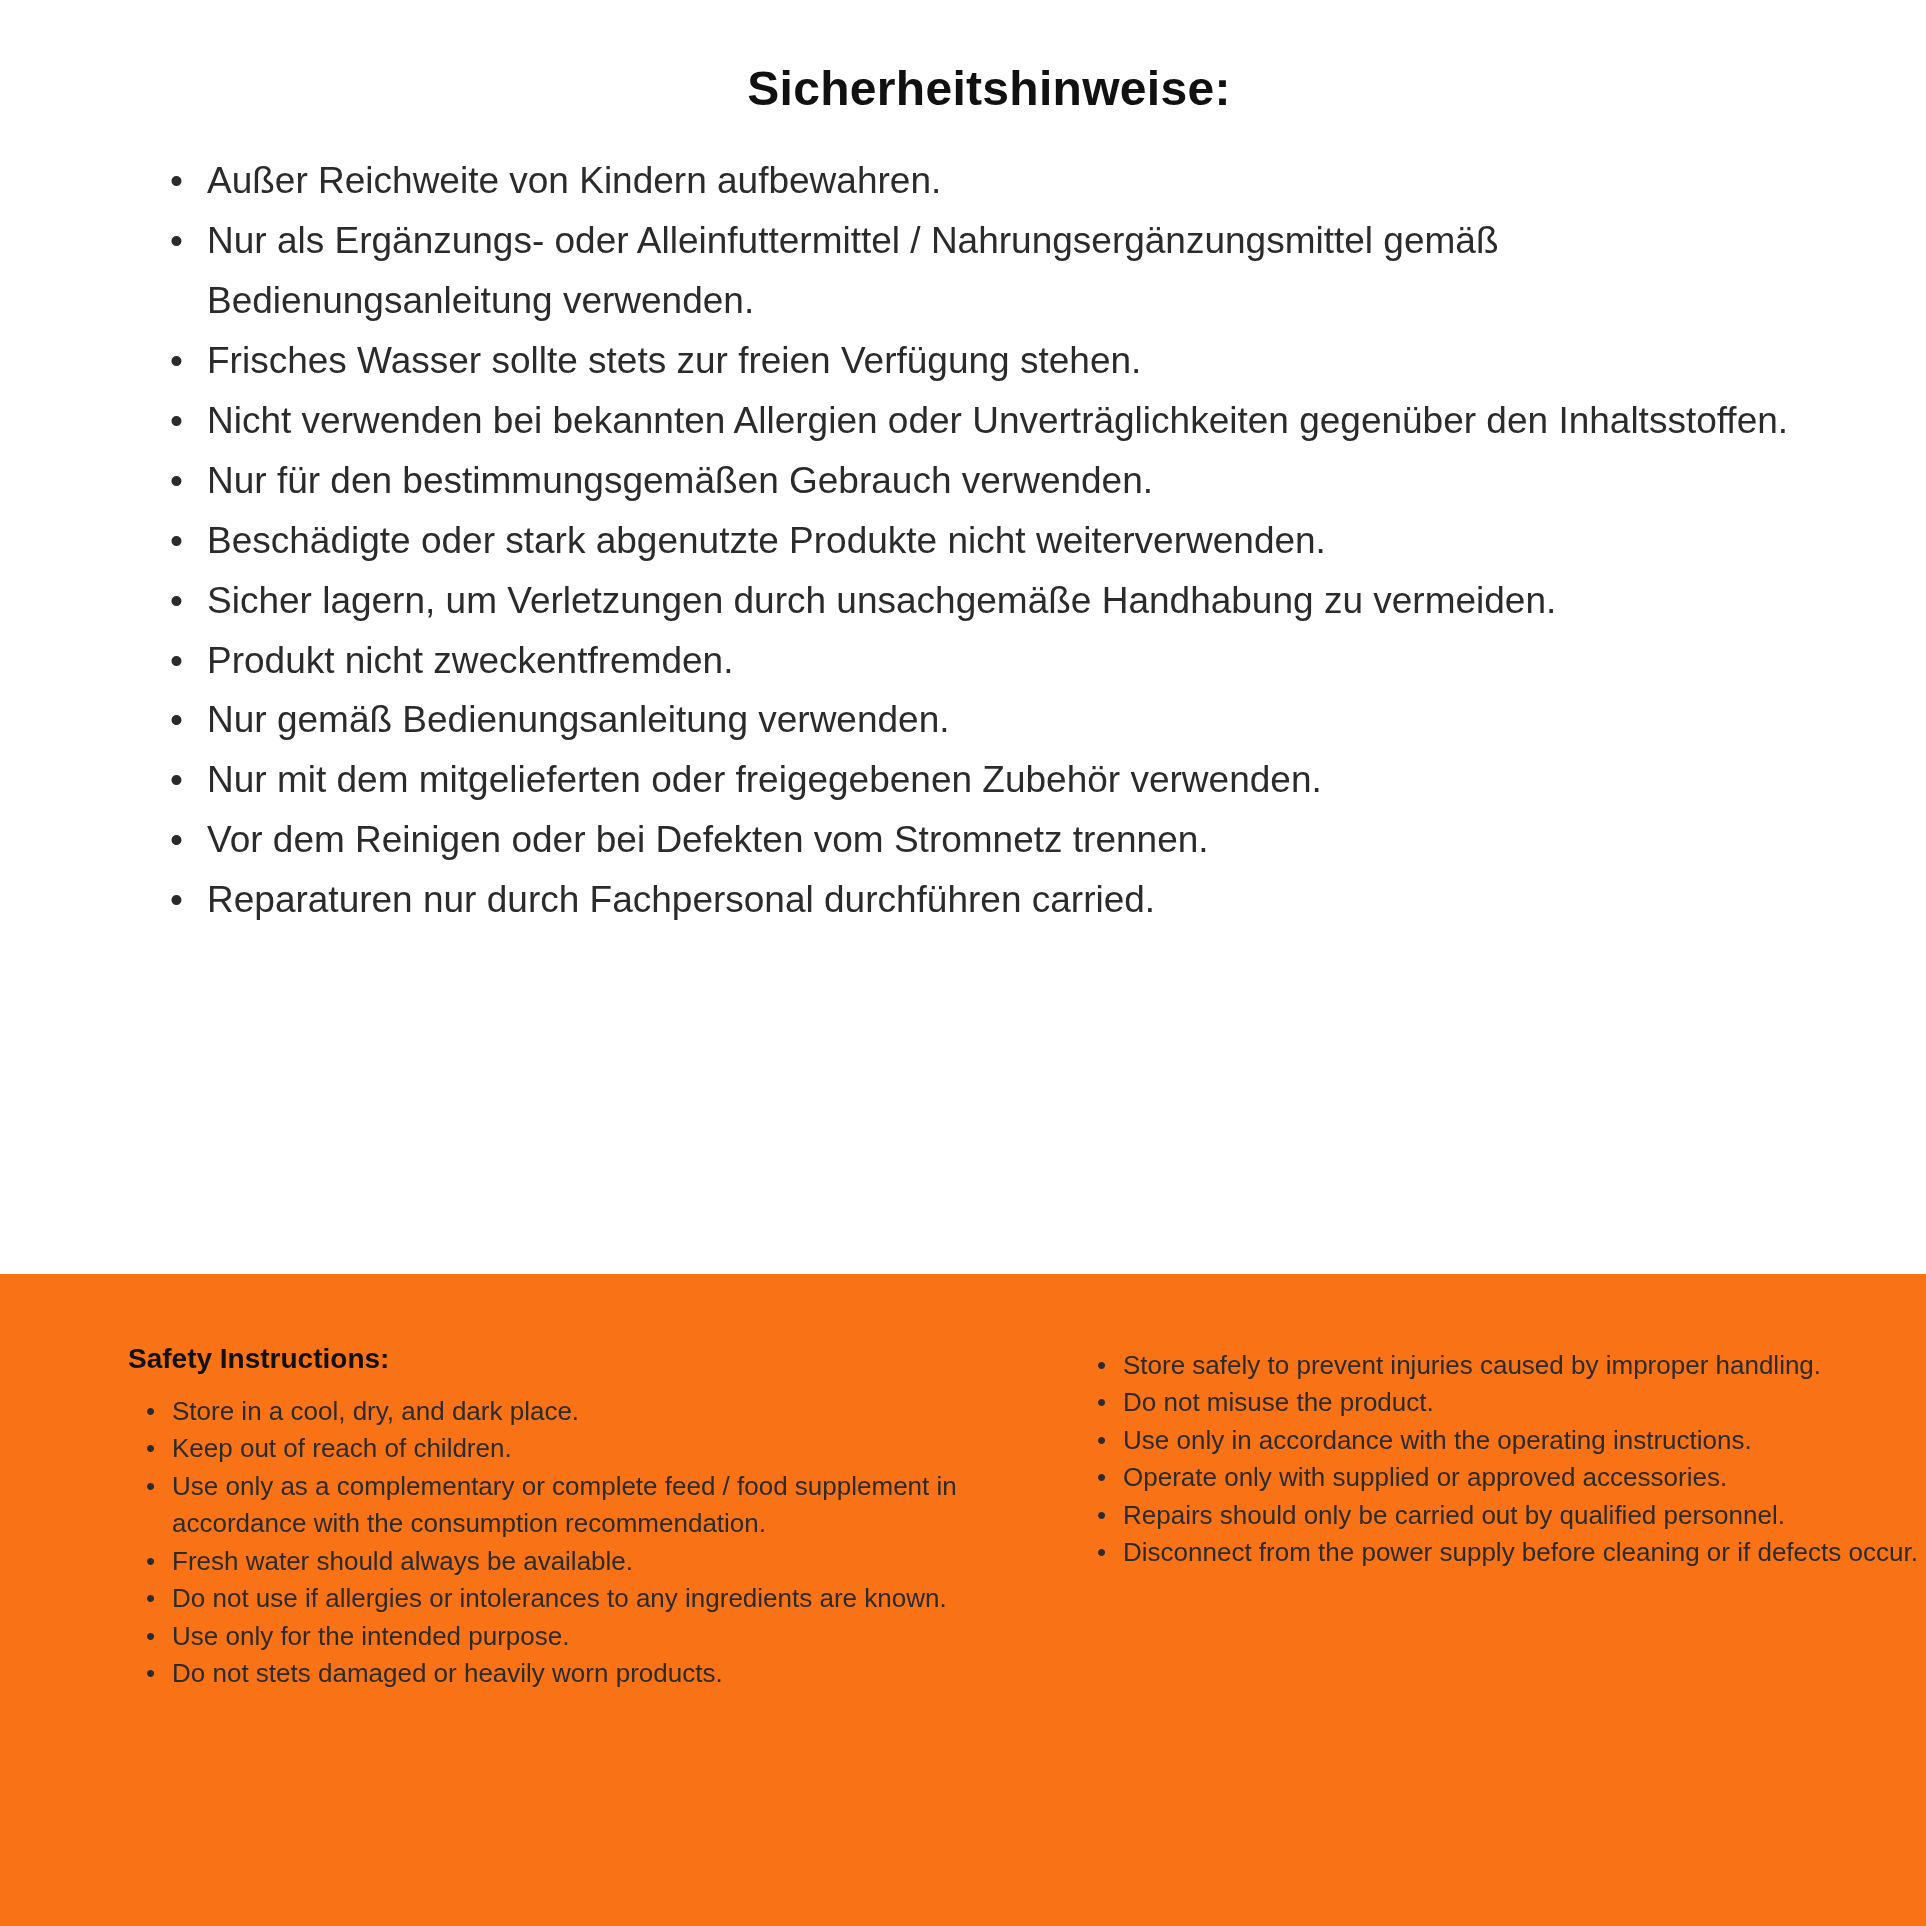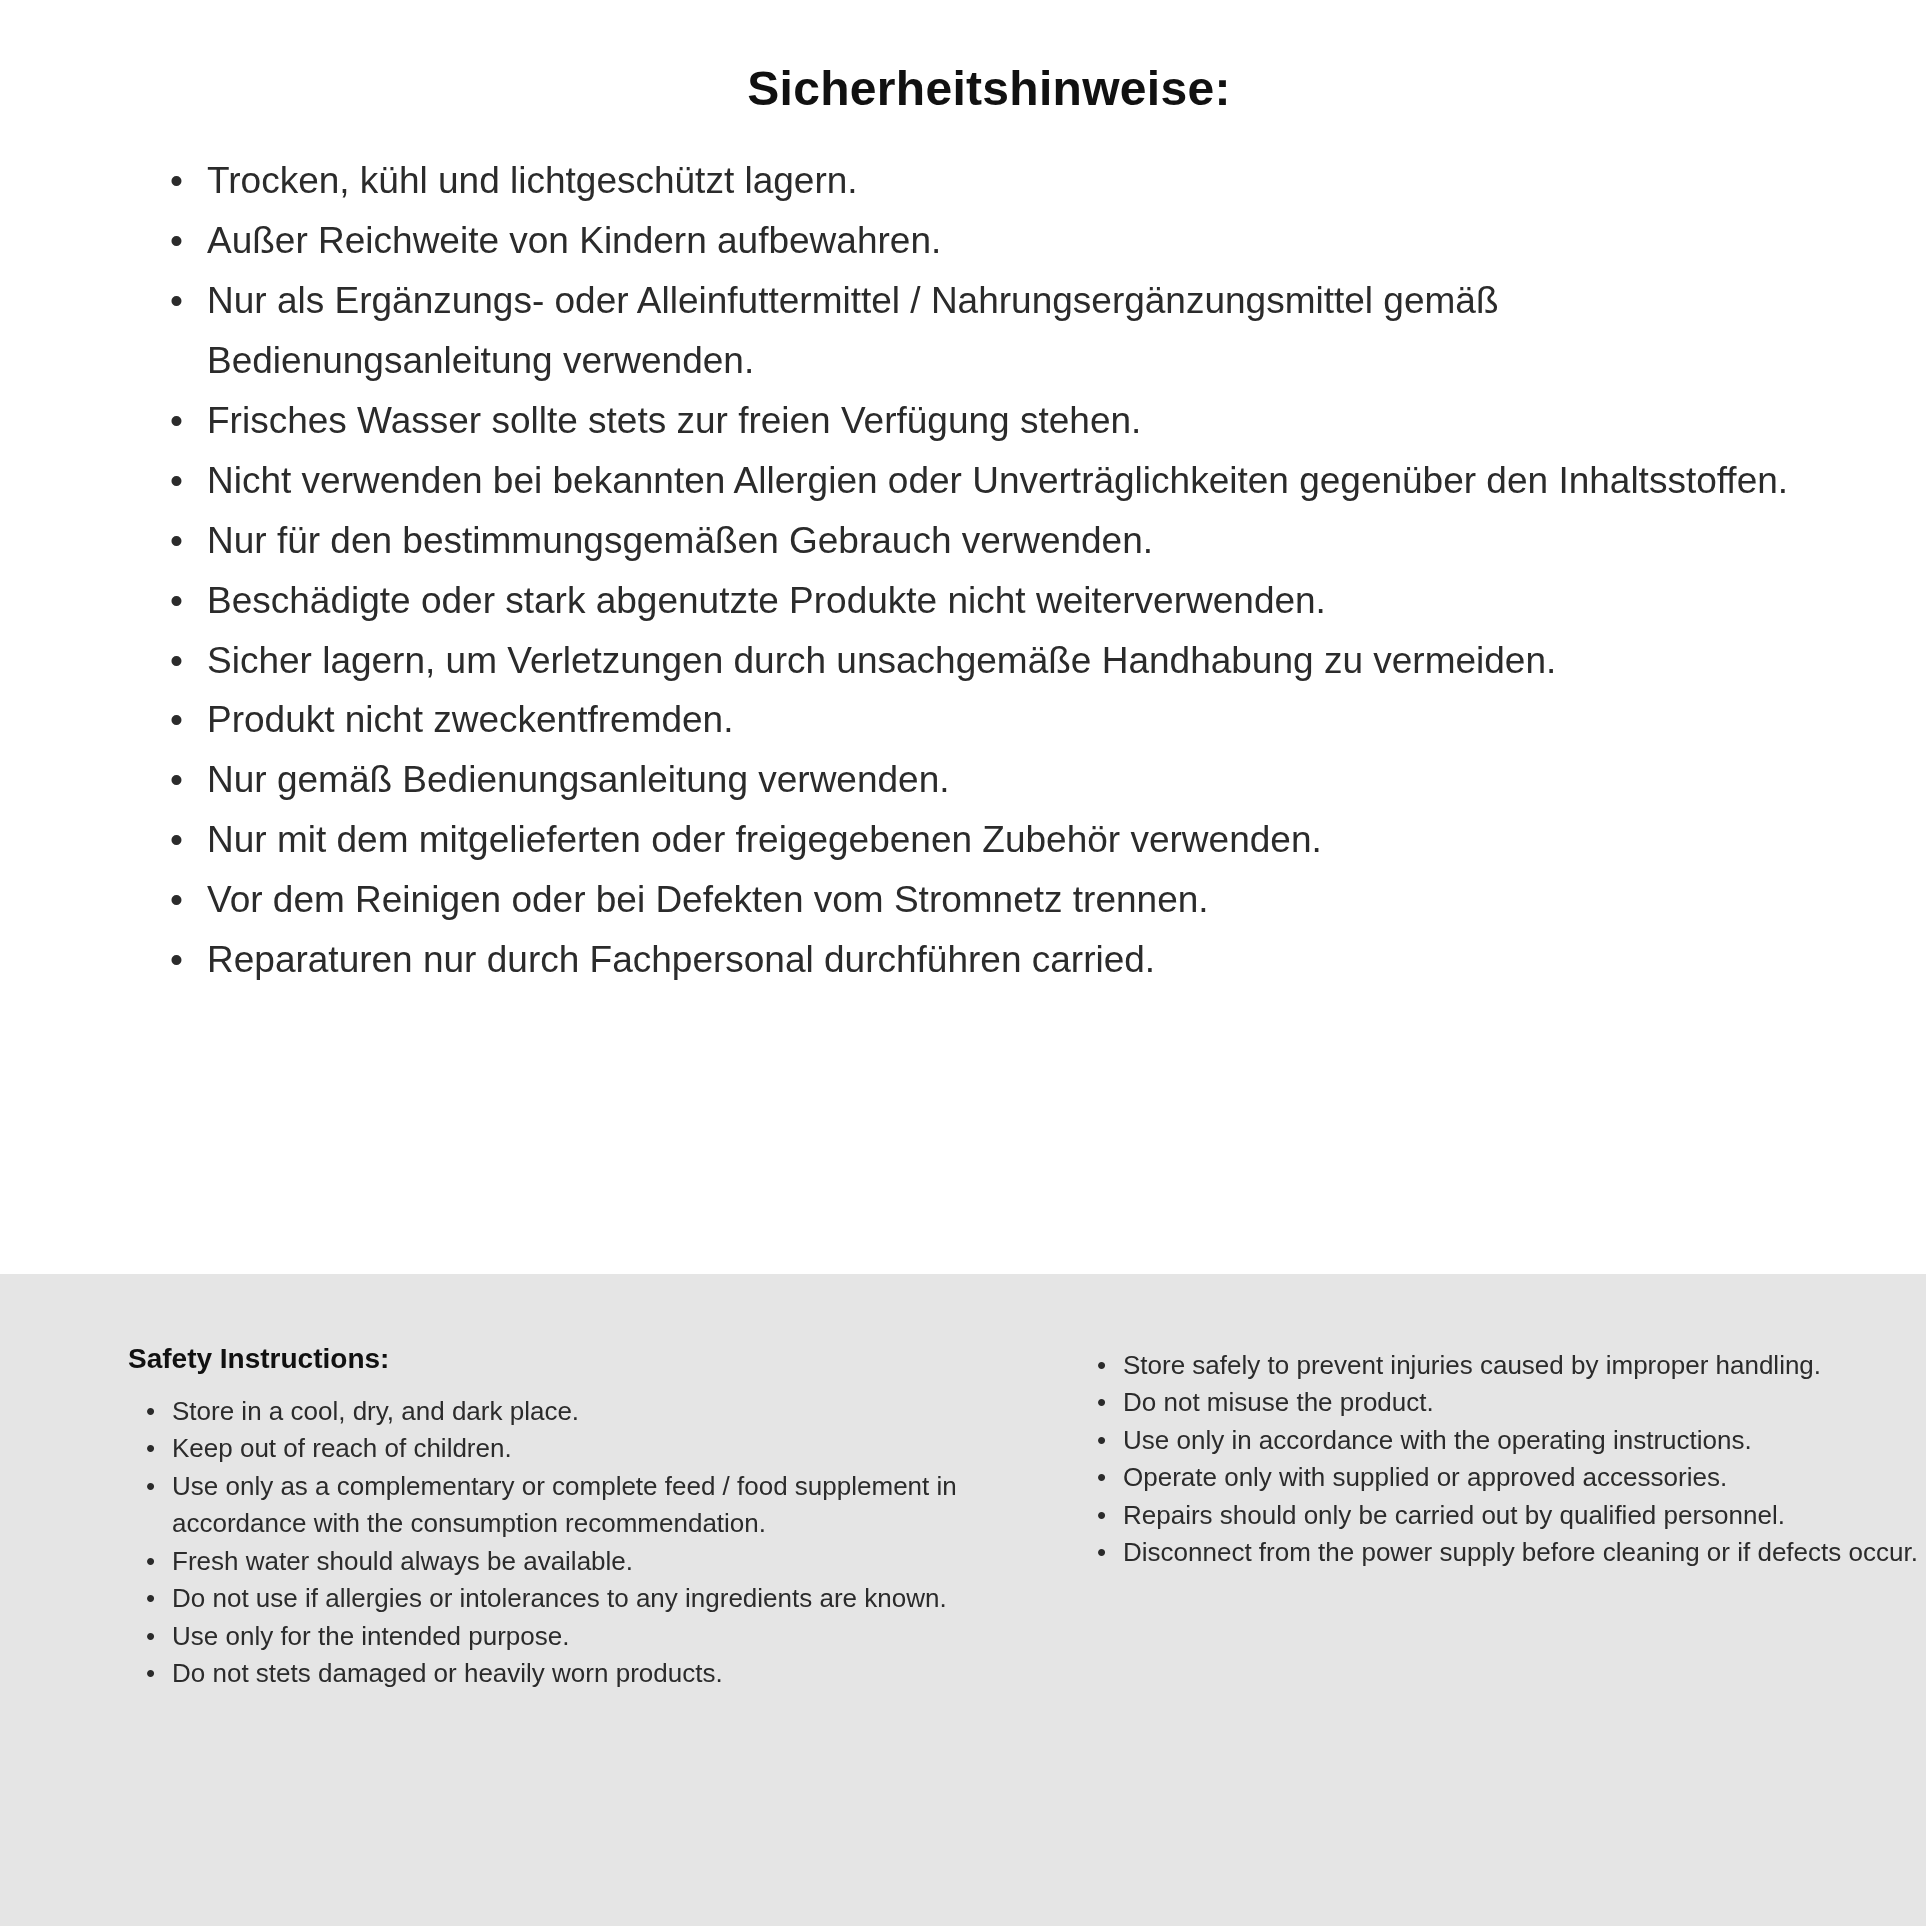--- a/index.html
+++ b/index.html
@@ -49,21 +49,21 @@
   .section-german ul.bullet-list li::before {
     content: "\2022";
     position: absolute;
     left: 0;
     color: #2b2b2b;
   }
 
   
   .section-english {
     height: 652px;
-    background: #e5e5e5;
+    background: #f97316;
     padding: 69px 58px 0 128px;
     display: flex;
     gap: 96px;
   }
   .col-left  { width: 873px; flex: 0 0 auto; }
   .col-right { width: 828px; flex: 0 0 auto; padding-top: 3.9px; }
 
   .english-title {
     font-size: 28px;
     font-weight: 700;
@@ -87,21 +87,20 @@
     color: #2b2b2b;
   }
   .col-right ul.bullet-list { padding-left: 0; }
 </style>
 </head>
 <body>
 
 <div class="section-german">
   <h1 class="german-title">Sicherheitshinweise:</h1>
   <ul class="bullet-list">
-      <li>Trocken, kühl und lichtgeschützt lagern.</li>
       <li>Außer Reichweite von Kindern aufbewahren.</li>
       <li>Nur als Ergänzungs- oder Alleinfuttermittel / Nahrungsergänzungsmittel gemäß Bedienungsanleitung verwenden.</li>
       <li>Frisches Wasser sollte stets zur freien Verfügung stehen.</li>
       <li>Nicht verwenden bei bekannten Allergien oder Unverträglichkeiten gegenüber den Inhaltsstoffen.</li>
       <li>Nur für den bestimmungsgemäßen Gebrauch verwenden.</li>
       <li>Beschädigte oder stark abgenutzte Produkte nicht weiterverwenden.</li>
       <li>Sicher lagern, um Verletzungen durch unsachgemäße Handhabung zu vermeiden.</li>
       <li>Produkt nicht zweckentfremden.</li>
       <li>Nur gemäß Bedienungsanleitung verwenden.</li>
       <li>Nur mit dem mitgelieferten oder freigegebenen Zubehör verwenden.</li>

